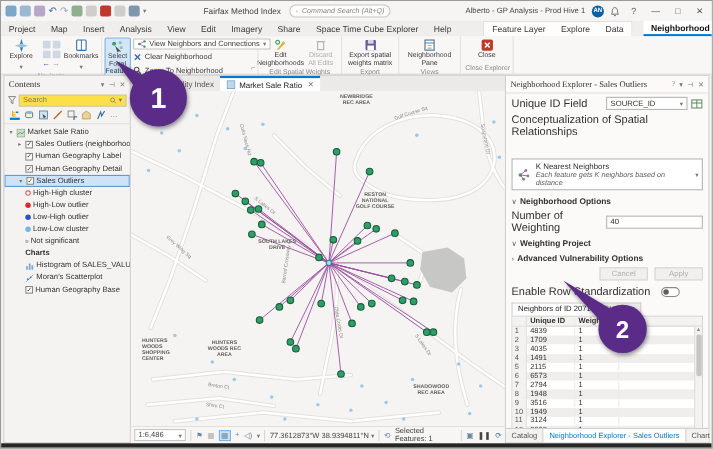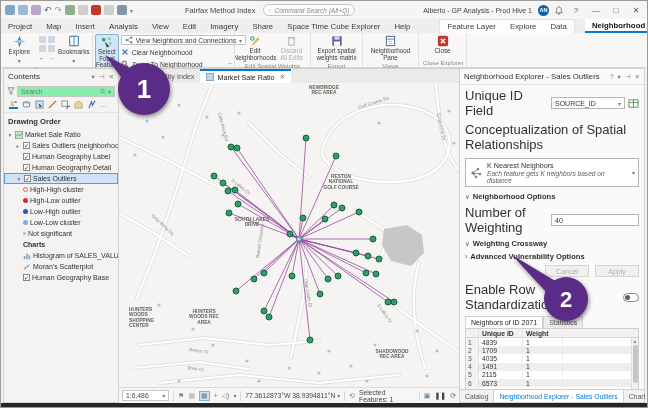--- a/index.html
+++ b/index.html
@@ -44,25 +44,25 @@
   .srow.boxed { border:1px solid #c6c4c2; background:#fdfdfd; padding:0 3px; height:10px; border-radius:1px; }
   .caret { color:#7a7a78; font-size:6px; }
   .mini-nav { display:flex; flex-direction:column; justify-content:center; gap:2px; padding:0 1px; }
   .mini-row { display:flex; gap:2px; }
   .mini-ico { width:7px; height:7px; background:#cfd8e2; border-radius:1px; }
   .launcher { position:absolute; right:2px; bottom:1px; font-size:6px; color:#8a8886; }
 
   
   #contents { position:absolute; left:2px; top:67px; width:116px; bottom:4px; background:#f4f3f2;
               border:1px solid #d2d0ce; display:flex; flex-direction:column; }
-  .pane-head { height:15px; display:flex; align-items:center; padding:0 4px; font-size:8px; color:#323130; }
+  .pane-head { height:15px; display:flex; align-items:center; padding:0 4px; font-size:8px; color:#323130;font-family:Liberation Serif, serif; }
   .pane-head .ic { margin-left:4px; color:#7a7a78; font-size:6.5px; }
   .pane-head .sp { flex:1; }
   .search-row { display:flex; align-items:center; gap:2px; padding:0 3px; height:14px; }
-  .search-box { flex:1; height:11px; background:#86efac; border:1px solid #c8c6c4; display:flex; align-items:center;
+  .search-box { flex:1; height:11px; background:#fde047; border:1px solid #c8c6c4; display:flex; align-items:center;
                 padding:0 3px; gap:2px; }
   .search-box input { border:none; outline:none; width:100%; font-size:6.8px; font-family:inherit; color:#605e5c; background:transparent;}
   .ctb-row { display:flex; align-items:center; gap:4px; padding:2px 5px 3px; border-bottom:1px solid #e4e2e0; }
   .ctb-ico { width:9px; height:9px; }
   .ctb-ico.first { border-bottom:2px solid #0078d4; }
   .tree-wrap { flex:1; overflow:hidden; padding-top:2px; }
   .do-label { font-size:7.6px; font-weight:bold; color:#323130; padding:2px 4px 3px; }
   .trow { height:11px; display:flex; align-items:center; gap:2px; font-size:7px; color:#323130; white-space:nowrap; padding-right:2px;}
   .trow.selrow { background:#cde3f7; border:1px solid #5e9ad4; }
   .cb { width:7px; height:7px; border:1px solid #8a8886; background:#fff; font-size:6px; line-height:6px;
@@ -89,21 +89,21 @@
   .sb-sep { width:1px; height:10px; background:#d8d6d4; }
   .sb-ico { font-size:7px; color:#6a87a0; }
   .sb-ico.hl { background:#cde3f7; border:1px solid #7fb2dd; padding:0 1px; }
   .coords { flex:1; text-align:center; white-space:nowrap; }
 
   
   #rpanel { position:absolute; left:458px; right:2px; top:67px; bottom:4px; background:#fbfaf9;
             border:1px solid #d2d0ce; display:flex; flex-direction:column; }
   #rp-body { flex:1; padding:3px 5px 0; overflow:hidden; position:relative;}
   .rp-row { display:flex; align-items:center; margin-bottom:4px; }
-  .rp-label { font-size:13px; color:#323130; }
+  .rp-label { font-size:10px; color:#323130; }
   .combo { height:12px; border:1px solid #b8b6b4; background:#fff; display:flex; align-items:center;
            justify-content:space-between; padding:0 3px; font-size:7px; color:#323130; }
   .combo.dis { background:#f1f0ef; color:#a8a6a4; border-color:#d6d4d2; }
   .bigcombo { border:1px solid #b8b6b4; background:#fff; display:flex; align-items:center; gap:4px;
               padding:2px 3px; margin:2px 0 5px; }
   .bigcombo .t1 { font-size:7.2px; color:#323130; }
   .bigcombo .t2 { font-size:6.6px; color:#605e5c; font-style:italic; }
   .sect { font-size:7.6px; font-weight:bold; color:#323130; margin:3px 0 4px; }
   .sect .ch { font-weight:normal; color:#555; margin-right:3px; font-size:6.5px;}
   .btnrow { display:flex; justify-content:flex-end; gap:6px; margin:2px 0 5px; }
@@ -390,21 +390,20 @@
       </svg>
     <svg class="ctb-ico" viewBox="0 0 10 10">
         <polygon points="1,4 5,1 9,4 9,9 1,9" fill="#e8d49a" stroke="#b89a4a" stroke-width="0.8"></polygon>
       </svg>
     <svg class="ctb-ico" viewBox="0 0 10 10">
         <path d="M2 9 L5 2 L6 6 L9 1" fill="none" stroke="#3b6ea5" stroke-width="1.2"></path>
       </svg>
     <span style="color:#777;font-size:7px">…</span>
   </div>
   <div class="tree-wrap">
-    <div class="do-label">Drawing Order</div>
     <div id="tree">
         <div class="trow" style="padding-left: 3px;">
           <span class="exp">▾</span>
           <svg class="lay-ico" viewBox="0 0 10 10">
             <rect x="0.5" y="0.5" width="9" height="9" fill="#cfe0d0" stroke="#8aa88a" stroke-width="1"></rect>
             <path d="M1 7 L4 4 L6 6 L9 3" stroke="#5a8a5a" fill="none"></path>
           </svg>
           <span>Market Sale Ratio</span>
         </div>
         <div class="trow" style="padding-left: 11px;">
@@ -670,21 +669,21 @@
       <div class="combo" style="flex:1">
         <span>SOURCE_ID</span>
           <span class="caret">▾</span>
       </div>
       <svg width="11" height="11" viewBox="0 0 12 12" style="margin-left:3px">
         <rect x="1" y="2" width="10" height="8" fill="#fff" stroke="#5a8a5a" stroke-width="1"></rect>
         <line x1="1" y1="5" x2="11" y2="5" stroke="#5a8a5a" stroke-width="1"></line>
           <line x1="6" y1="2" x2="6" y2="10" stroke="#5a8a5a" stroke-width="1"></line>
       </svg>
     </div>
-    <div class="rp-label" style="margin-bottom:6px">Conceptualization of Spatial Relationships</div>
+    <div class="rp-label" style="margin-bottom:18px">Conceptualization of Spatial Relationships</div>
     <div class="bigcombo">
       <svg width="14" height="14" viewBox="0 0 14 14">
         <circle cx="4" cy="7" r="1.6" fill="#3fa06a"></circle>
           <circle cx="9" cy="3" r="1.3" fill="#8a8a8a"></circle>
           <circle cx="11" cy="8" r="1.3" fill="#8a8a8a"></circle>
           <circle cx="7" cy="11" r="1.3" fill="#8a8a8a"></circle>
         <line x1="4" y1="7" x2="9" y2="3" stroke="#9b4ea0" stroke-width="0.8"></line>
           <line x1="4" y1="7" x2="11" y2="8" stroke="#9b4ea0" stroke-width="0.8"></line>
           <line x1="4" y1="7" x2="7" y2="11" stroke="#9b4ea0" stroke-width="0.8"></line>
       </svg>
@@ -694,21 +693,21 @@
       </div>
       <span class="caret">▾</span>
     </div>
     <div class="sect"><span class="ch">∨</span><span>Neighborhood Options</span></div>
     <div class="rp-row">
       <span class="rp-label" style="width:86px">Number of Weighting</span>
       <div class="combo" style="flex:1; justify-content:flex-start">
         <span>40</span>
       </div>
     </div>
-    <div class="sect"><span class="ch">∨</span><span>Weighting Crossway</span></div>
+    <div class="sect"><span class="ch">∨</span><span>Weighting Project</span></div>
     <div class="sect"><span class="ch">›</span><span>Advanced Vulnerability Options</span></div>
     <div class="btnrow">
       <div class="gbtn">Cancel</div>
       <div class="gbtn">Apply</div>
     </div>
     <div class="rp-row">
       <span class="rp-label">Enable Row Standardization</span>
       <div class="toggle" style="margin-left:10px">
           <div class="knob"></div>
         </div>

